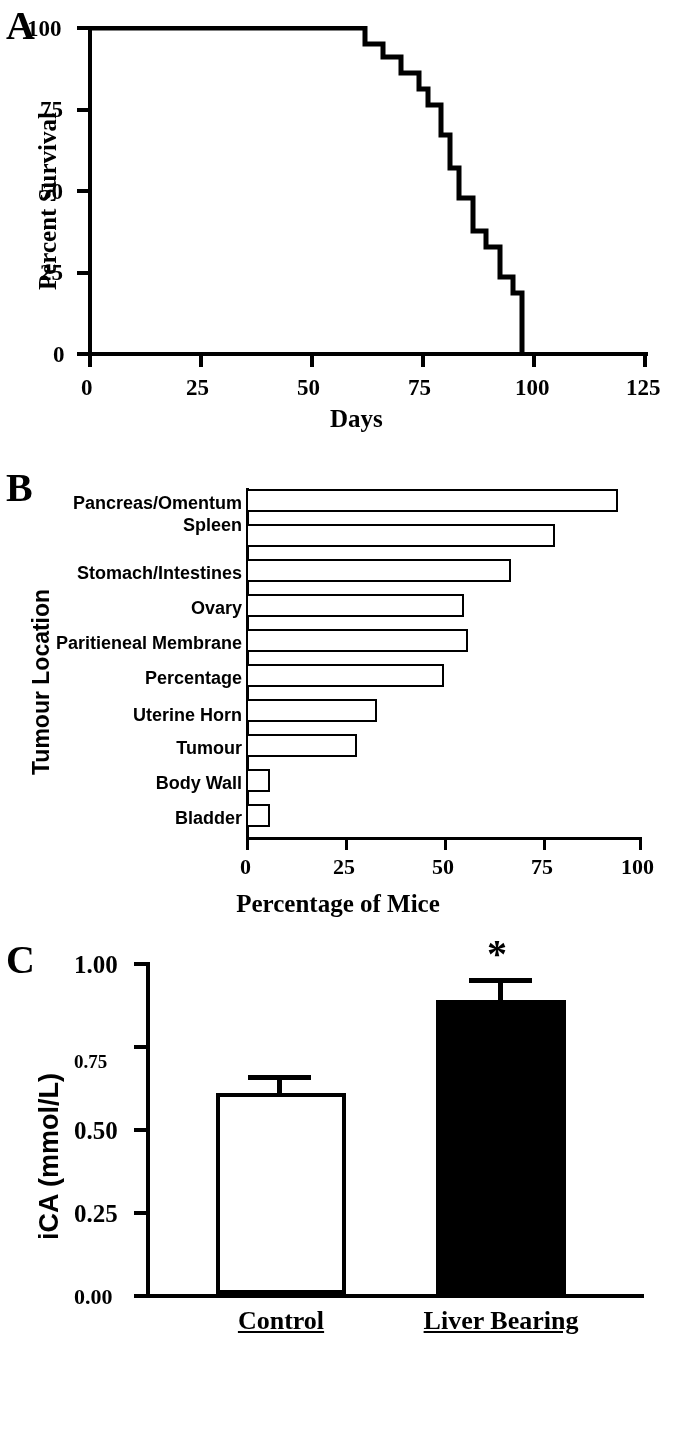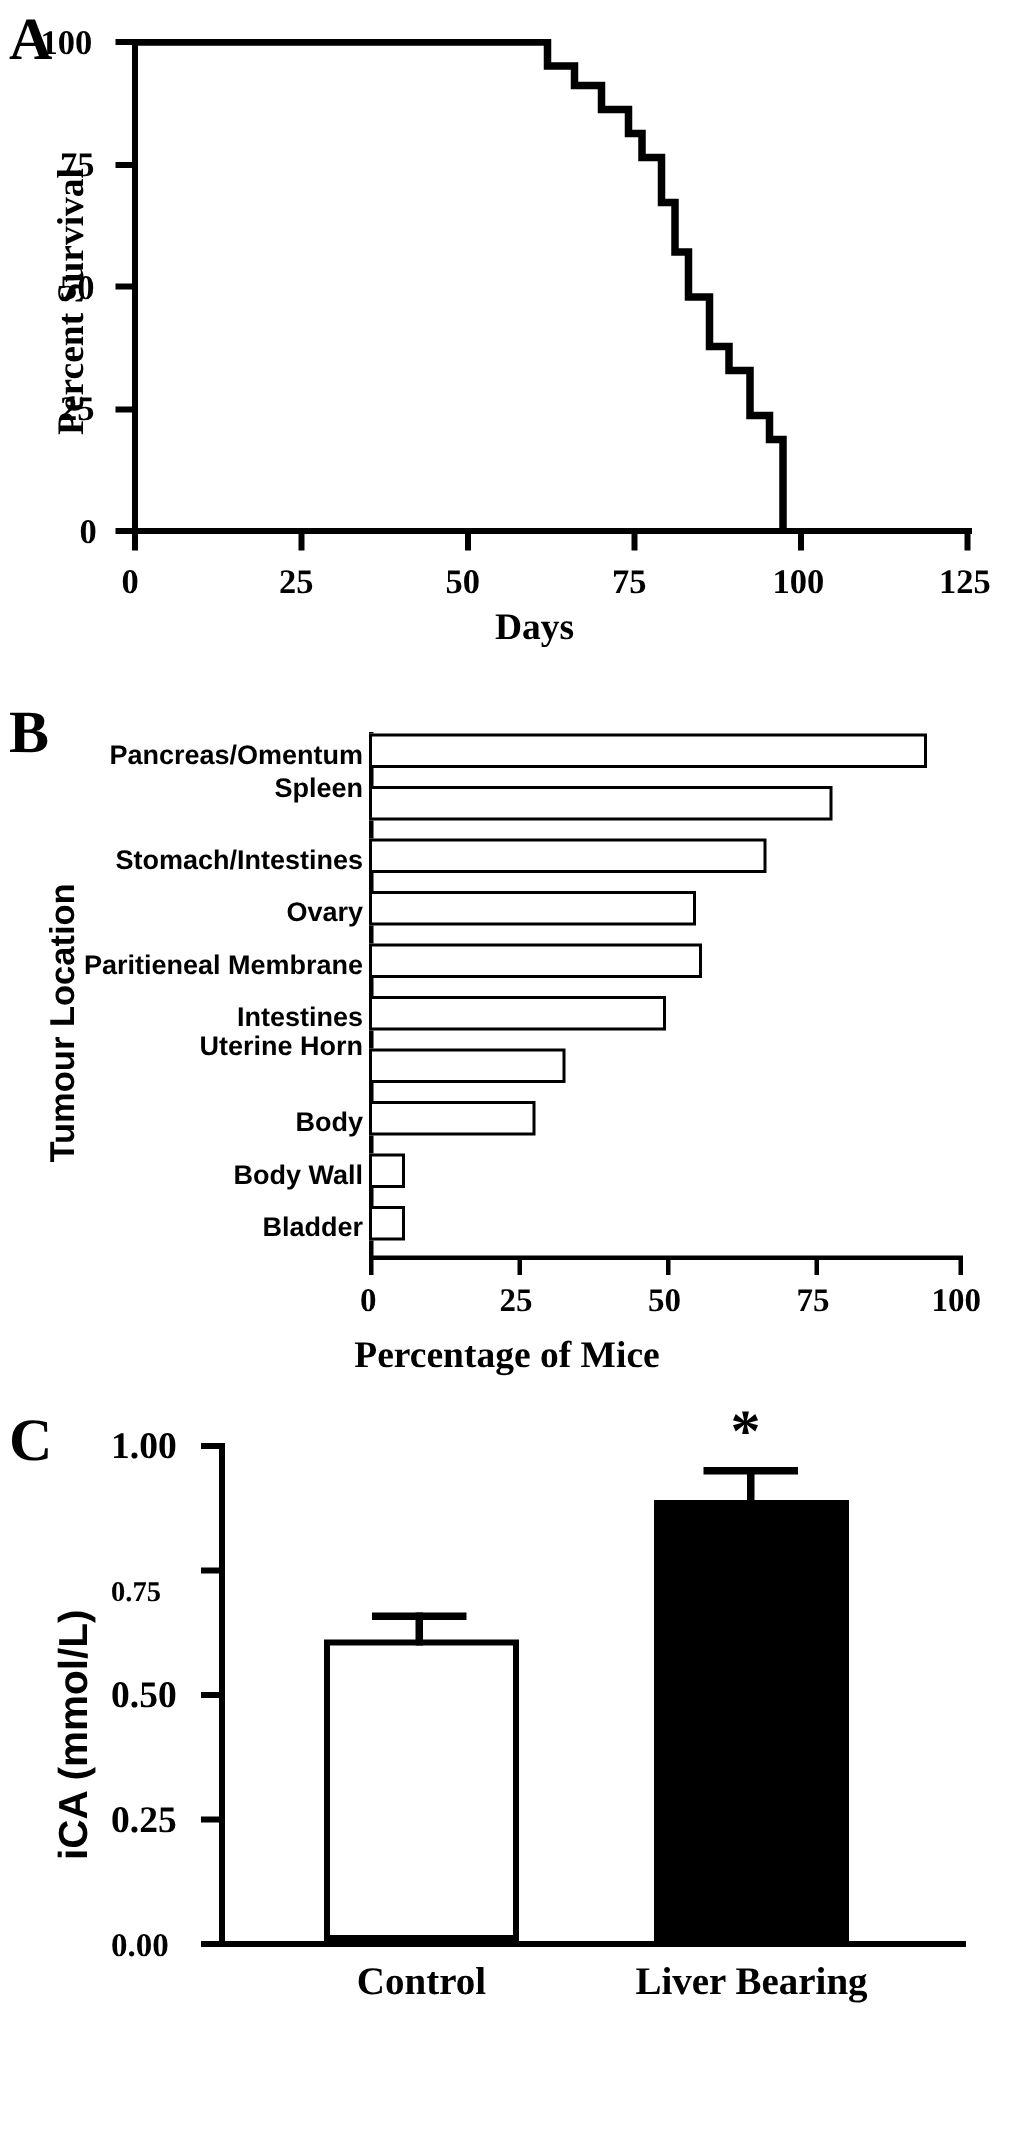--- a/index.html
+++ b/index.html
@@ -124,20 +124,21 @@
     line-height: 40px;
   }
   .xcat {
     position: absolute;
     font-family: "Liberation Serif", serif;
     font-weight: bold;
     font-size: 26px;
     line-height: 26px;
     white-space: nowrap;
     text-align: center;
+    text-decoration: underline;
   }
 </style>
 </head>
 <body>
 
 <div class="figure">
 
   <div class="panel" id="panel-a">
     <div class="panel-letter letter">A</div>
 
@@ -184,23 +185,23 @@
 
   <div class="panel" id="panel-b">
     <div class="panel-letter letter">B</div>
 
     <div style="position:absolute; left:10px; top:48px; width:232px; height:352px;">
       <div class="cat-label" style="top:6px;">Pancreas/Omentum</div>
       <div class="cat-label" style="top:28px;">Spleen</div>
       <div class="cat-label" style="top:76px;">Stomach/Intestines</div>
       <div class="cat-label" style="top:111px;">Ovary</div>
       <div class="cat-label" style="top:146px;">Paritieneal Membrane</div>
-      <div class="cat-label" style="top:181px;">Intestines</div>
-      <div class="cat-label" style="top:200px;">Uterine Horn</div>
-      <div class="cat-label" style="top:251px;">Body</div>
+      <div class="cat-label" style="top:181px;">Percentage</div>
+      <div class="cat-label" style="top:218px;">Uterine Horn</div>
+      <div class="cat-label" style="top:251px;">Tumour</div>
       <div class="cat-label" style="top:286px;">Body Wall</div>
       <div class="cat-label" style="top:321px;">Bladder</div>
     </div>
 
     <div class="plot-b">
 
       <div class="axis-line" style="left:0; top:0; width:3px; height:352px;"></div>
 
       <div class="axis-line" style="left:0; top:349px; width:396px; height:3px;"></div>
 

